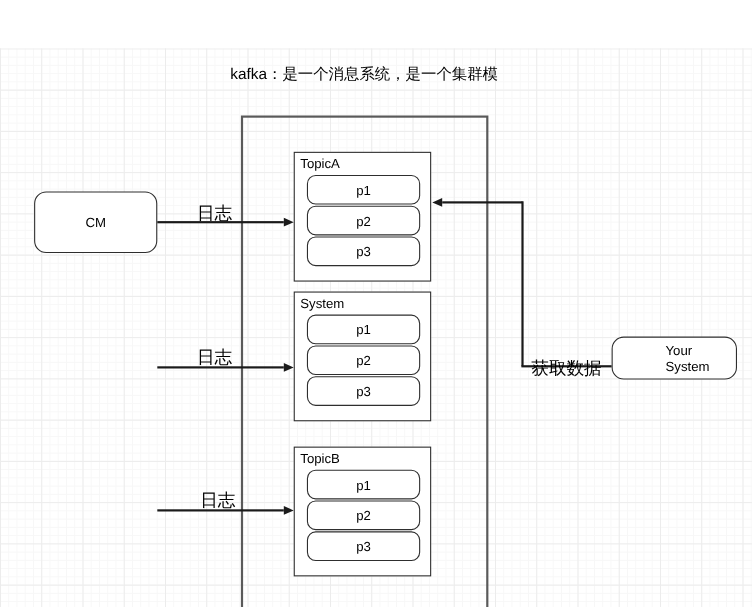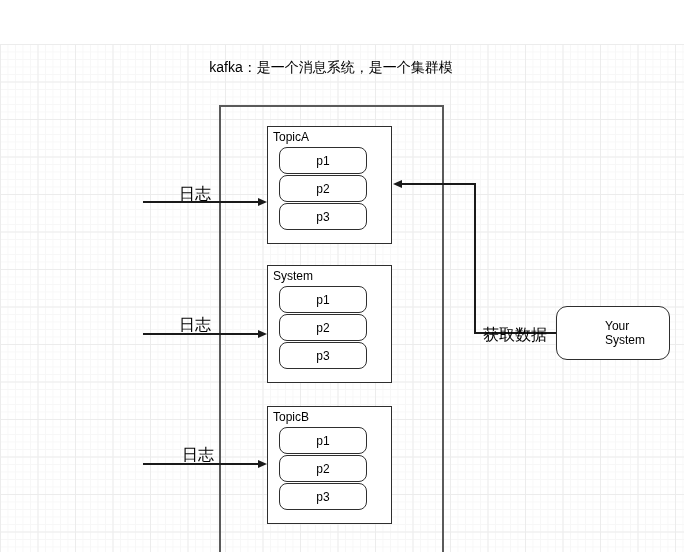--- a/index.html
+++ b/index.html
@@ -34,21 +34,21 @@
     font-size:12px;
   }
   .topic{
     position:absolute;left:267px;width:125px;height:118px;
     border:1.5px solid #2e2e2e;background:#ffffff;
   }
   .topic-label{
     position:absolute;left:5px;top:3px;font-size:12px;
   }
   .part{
-    position:absolute;left:11px;width:88px;height:27px;
+    position:absolute;left:11px;width:103px;height:27px;
     border:1.5px solid #2e2e2e;border-radius:8px;background:#ffffff;
     display:flex;align-items:center;justify-content:center;
     font-size:12px;
   }
   .part.p1{top:20px}.part.p2{top:48px}.part.p3{top:76px}
   .hline{position:absolute;height:1.5px;background:#1a1a1a;}
   .vline{position:absolute;width:1.5px;background:#1a1a1a;}
   .arrow-right{
     position:absolute;width:0;height:0;
     border-top:4.5px solid transparent;border-bottom:4.5px solid transparent;
@@ -68,26 +68,29 @@
 <body>
 
 <div class="canvas">
 
   <div class="title">
     <div>kafka：是一个消息系统，是一个集群模</div>
   </div>
 
   <div class="container-box"></div>
 
+  <div class="node" style="left:31px;top:130px;">
+    <span>CM</span>
+  </div>
 
-  <div class="node" style="left:556px;top:262px;width:114px;height:54px;padding-left:48px;">
+  <div class="node" style="left:556px;top:262px;width:114px;height:39px;padding-left:48px;">
     <span>Your System</span>
   </div>
 
-  <div class="topic" style="top:82px;padding-left:48px;">
+  <div class="topic" style="top:94px;padding-left:48px;">
     <div class="topic-label">TopicA</div>
     <div class="part p1">p1</div>
     <div class="part p2">p2</div>
     <div class="part p3">p3</div>
   </div>
 
   <div class="topic" style="top:221px;">
     <div class="topic-label">System</div>
     <div class="part p1">p1</div>
     <div class="part p2">p2</div>

